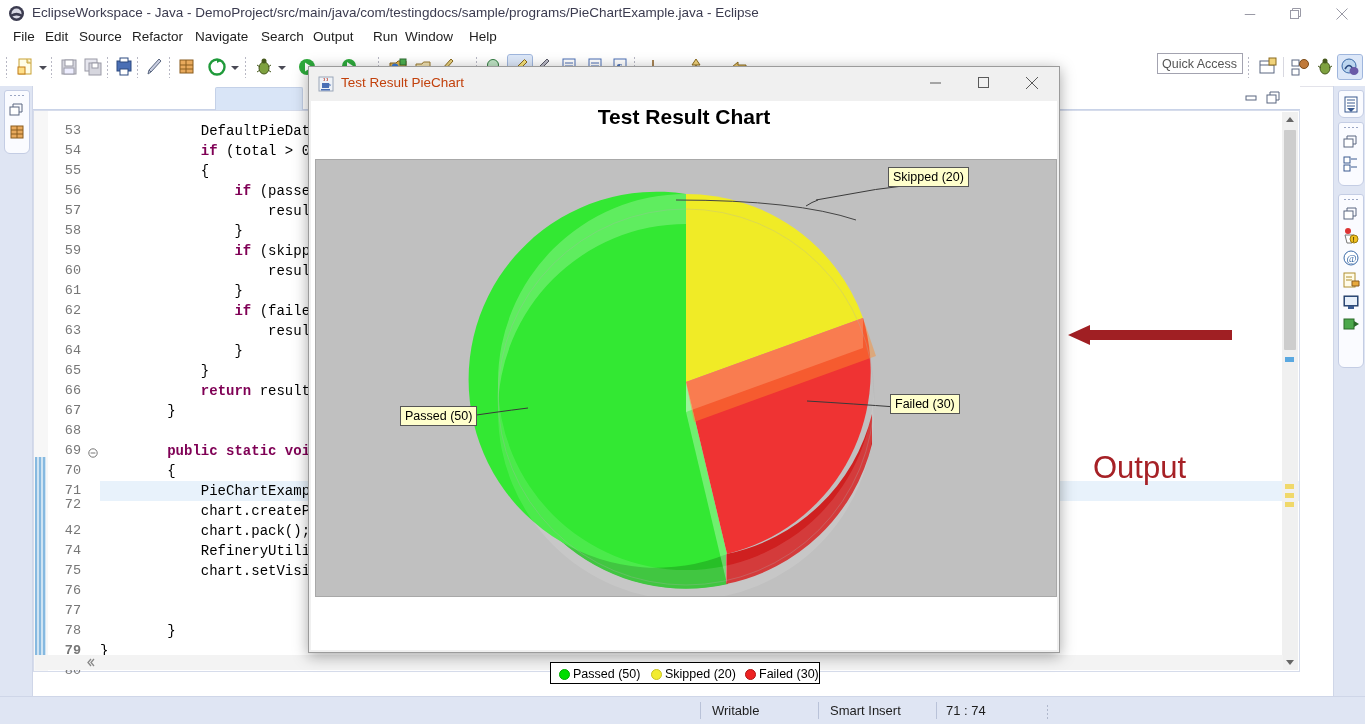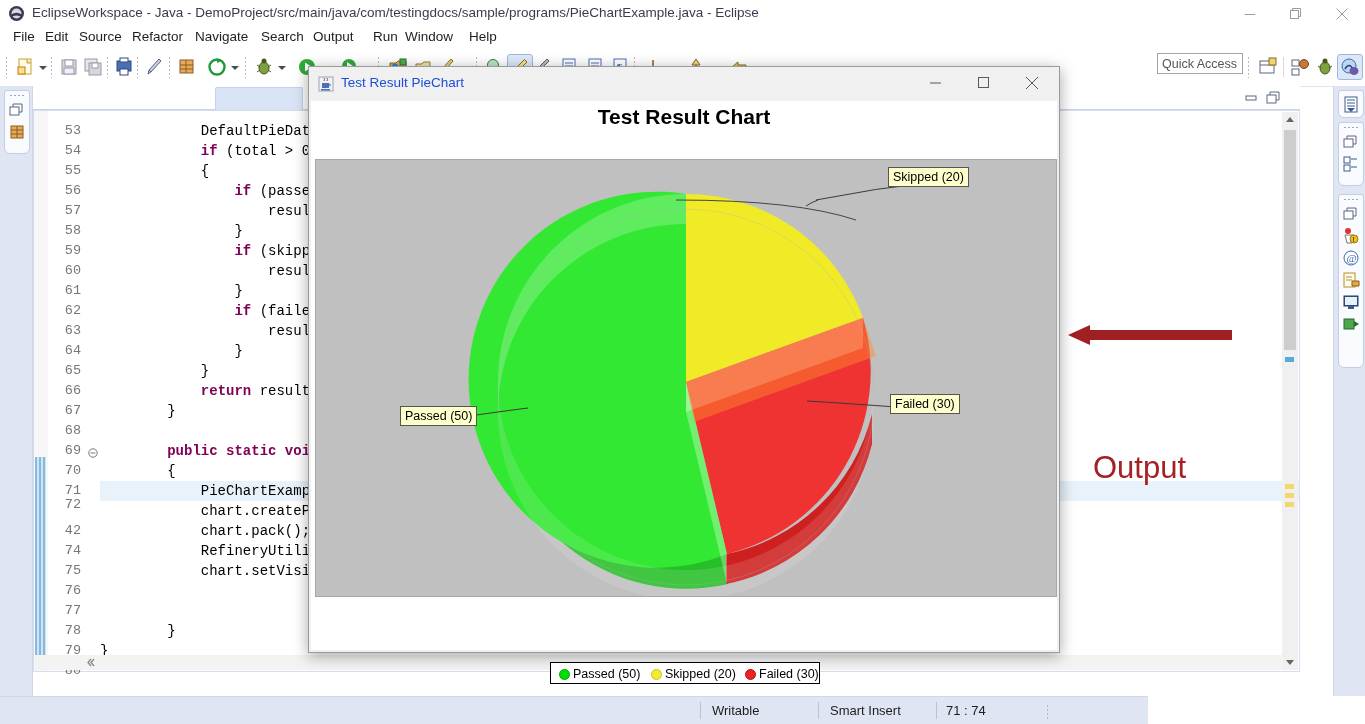--- a/index.html
+++ b/index.html
@@ -91,32 +91,32 @@
   .hsb .arrowl{position:absolute;left:48px;top:0;width:16px;height:15px;cursor:default;}
 
   
   .ovmark{position:absolute;width:9px;height:5px;}
 
   
   .ann-arrow{position:absolute;left:1066px;top:324px;width:168px;height:22px;}
   .ann-text{position:absolute;color:#a62126;font-size:31px;font-family:"Liberation Sans",sans-serif;white-space:nowrap;}
 
   
-  .statusbar{position:absolute;left:0;top:696px;width:1148px;height:28px;background:#dfe5f3;border-top:1px solid #cfd6e8;text-decoration:underline;}
+  .statusbar{position:absolute;left:0;top:696px;width:1365px;height:28px;background:#dfe5f3;border-top:1px solid #cfd6e8;text-decoration:underline;}
   .sb-sep{position:absolute;top:5px;width:1px;height:17px;background:#b9c2d8;}
   .sb-item{position:absolute;top:4px;height:19px;line-height:19px;font-size:13px;color:#1d1d1d;white-space:nowrap;}
   .sb-grip{position:absolute;top:7px;width:3px;height:15px;
     background-image:radial-gradient(circle,#b0b8cc 1px,transparent 1px);background-size:3px 4px;}
 
   
   .dialog{position:absolute;left:308px;top:66px;width:750px;height:585px;background:#f0f0f0;
     border:1px solid #9b9b9b;box-shadow:0 3px 14px rgba(0,0,0,.35);}
   .dlg-title{position:absolute;left:0;top:0;width:750px;height:34px;background:#f0f0f0;}
   .dlg-title .jicon{position:absolute;left:9px;top:9px;width:16px;height:16px;}
-  .dlg-title .ttxt{position:absolute;left:32px;top:8px;font-size:13.5px;color:#1d4ed8;}
+  .dlg-title .ttxt{position:absolute;left:32px;top:8px;font-size:13.5px;color:#c2410c;}
   .dbtn{position:absolute;top:0;width:46px;height:32px;cursor:default;}
   .dbtn svg{position:absolute;left:50%;top:50%;transform:translate(-50%,-50%);}
   .dbtn.min{right:100px;} .dbtn.max{right:52px;} .dbtn.close{right:4px;}
 
   .chartpanel{position:absolute;left:2px;top:34px;width:746px;height:549px;background:#ffffff;}
   .chart-title{position:absolute;left:0;top:4px;width:746px;text-align:center;
     font-size:21px;font-weight:bold;color:#000;font-family:"Liberation Sans",sans-serif;}
   .plotarea{position:absolute;left:4px;top:58px;width:742px;height:438px;background:#c0c0c0;
     border:1px solid #a8a8a8;box-sizing:border-box;}
   .legendbox{position:absolute;left:239px;top:561px;width:270px;height:22px;background:#ffffff;
@@ -519,21 +519,21 @@
           <div class="lnum" style="top: 330px;">69</div>
           <div class="lnum" style="top: 350px;">70</div>
           <div class="lnum" style="top: 370px;">71</div>
           <div class="lnum" style="top: 384px;">72</div>
           <div class="lnum" style="top: 410px;">42</div>
           <div class="lnum" style="top: 430px;">74</div>
           <div class="lnum" style="top: 450px;">75</div>
           <div class="lnum" style="top: 470px;">76</div>
           <div class="lnum" style="top: 490px;">77</div>
           <div class="lnum" style="top: 510px;">78</div>
-          <div class="lnum" style="top: 530px;">79</div>
+          <div class="lnum" style="top: 530px; font-weight: bold;">79</div>
           <div class="lnum" style="top: 550px;">80</div>
         </div>
       <div class="foldbar">
           <div class="foldmark" style="top: 335px;"><svg width="10" height="10">
               <circle cx="5" cy="5" r="4.2" fill="#fff" stroke="#777"></circle>
               <line x1="2.6" y1="5" x2="7.4" y2="5" stroke="#777"></line>
             </svg></div>
         </div>
       <div class="codetext">
           <div class="cline" style="top: 10px;">            DefaultPieDatas</div>

